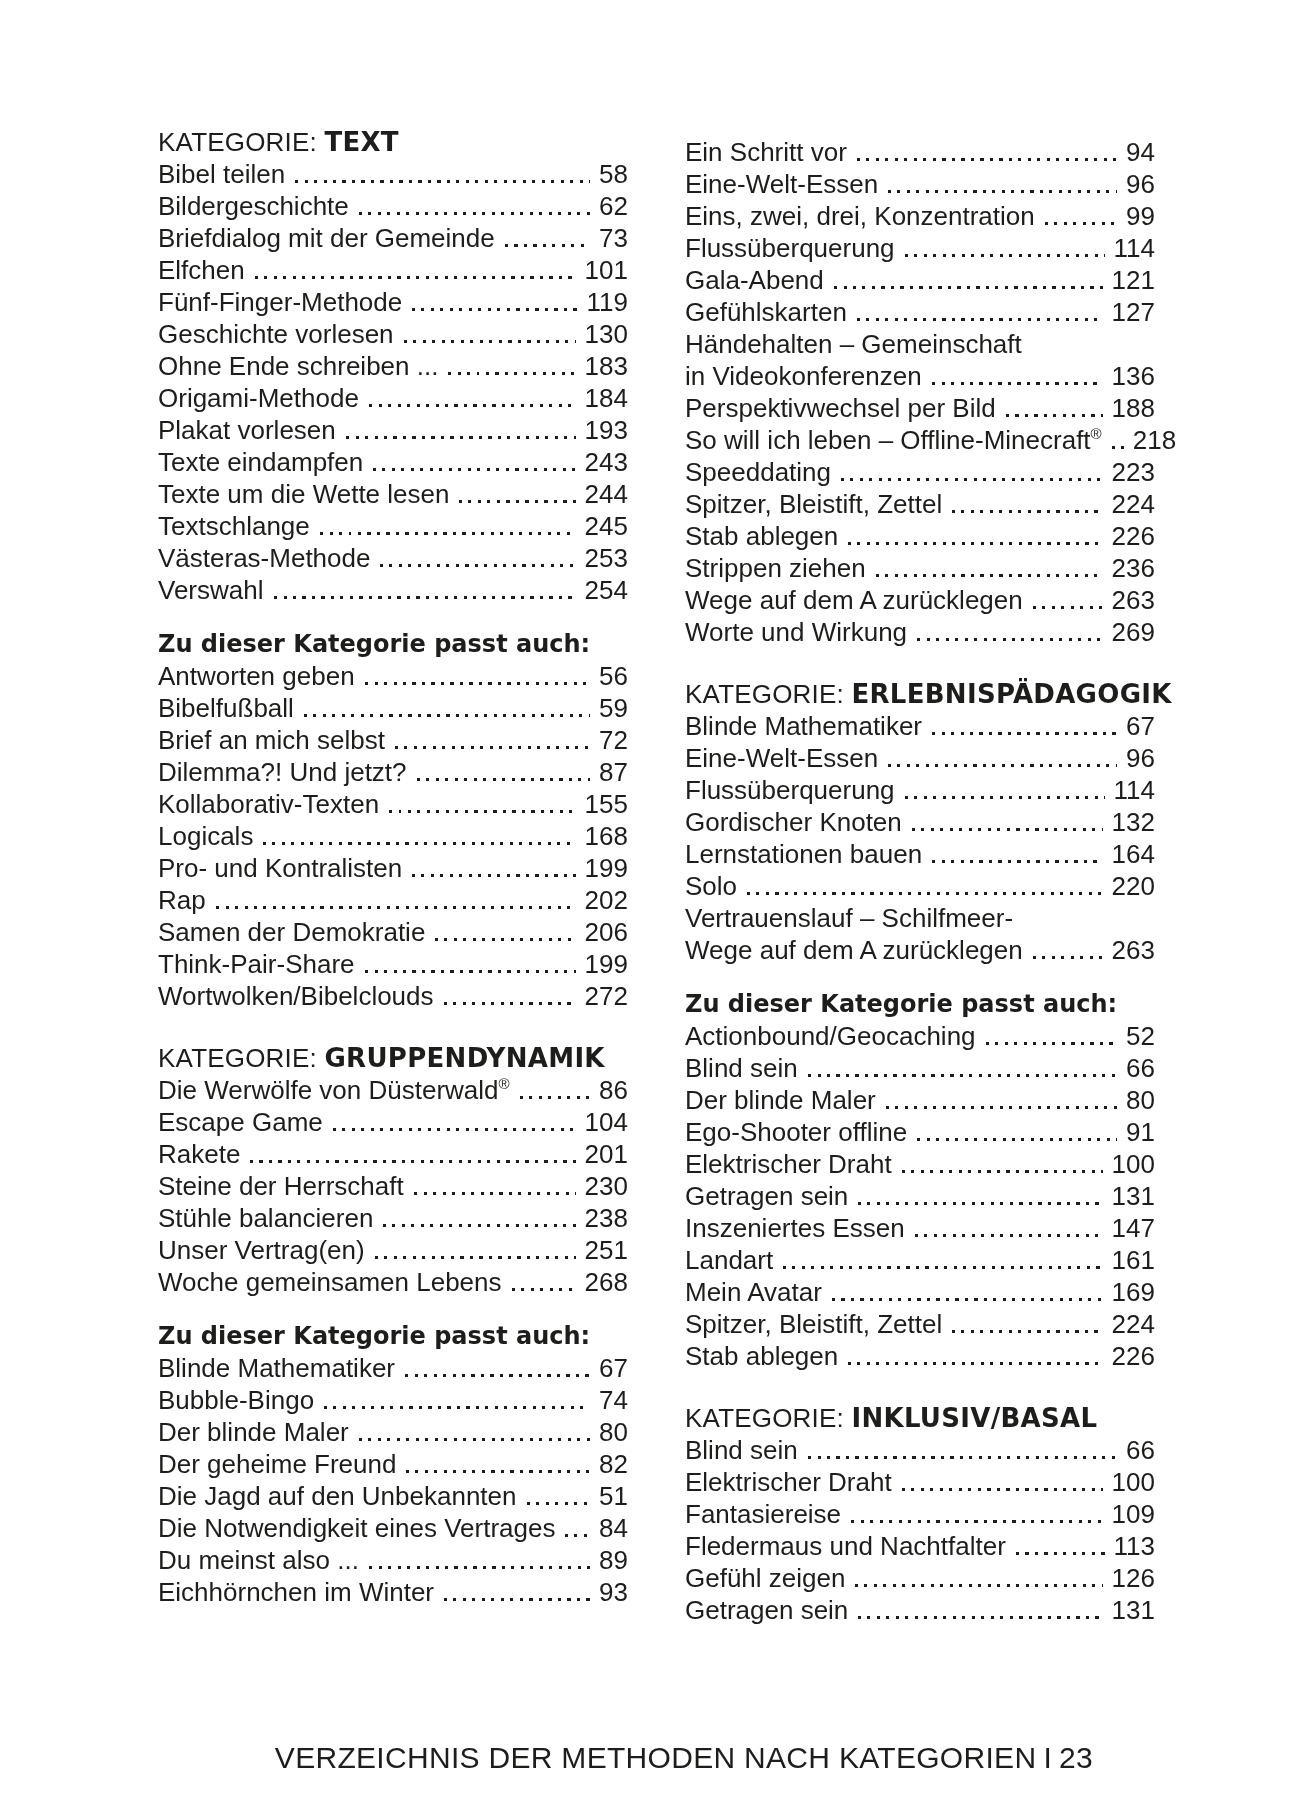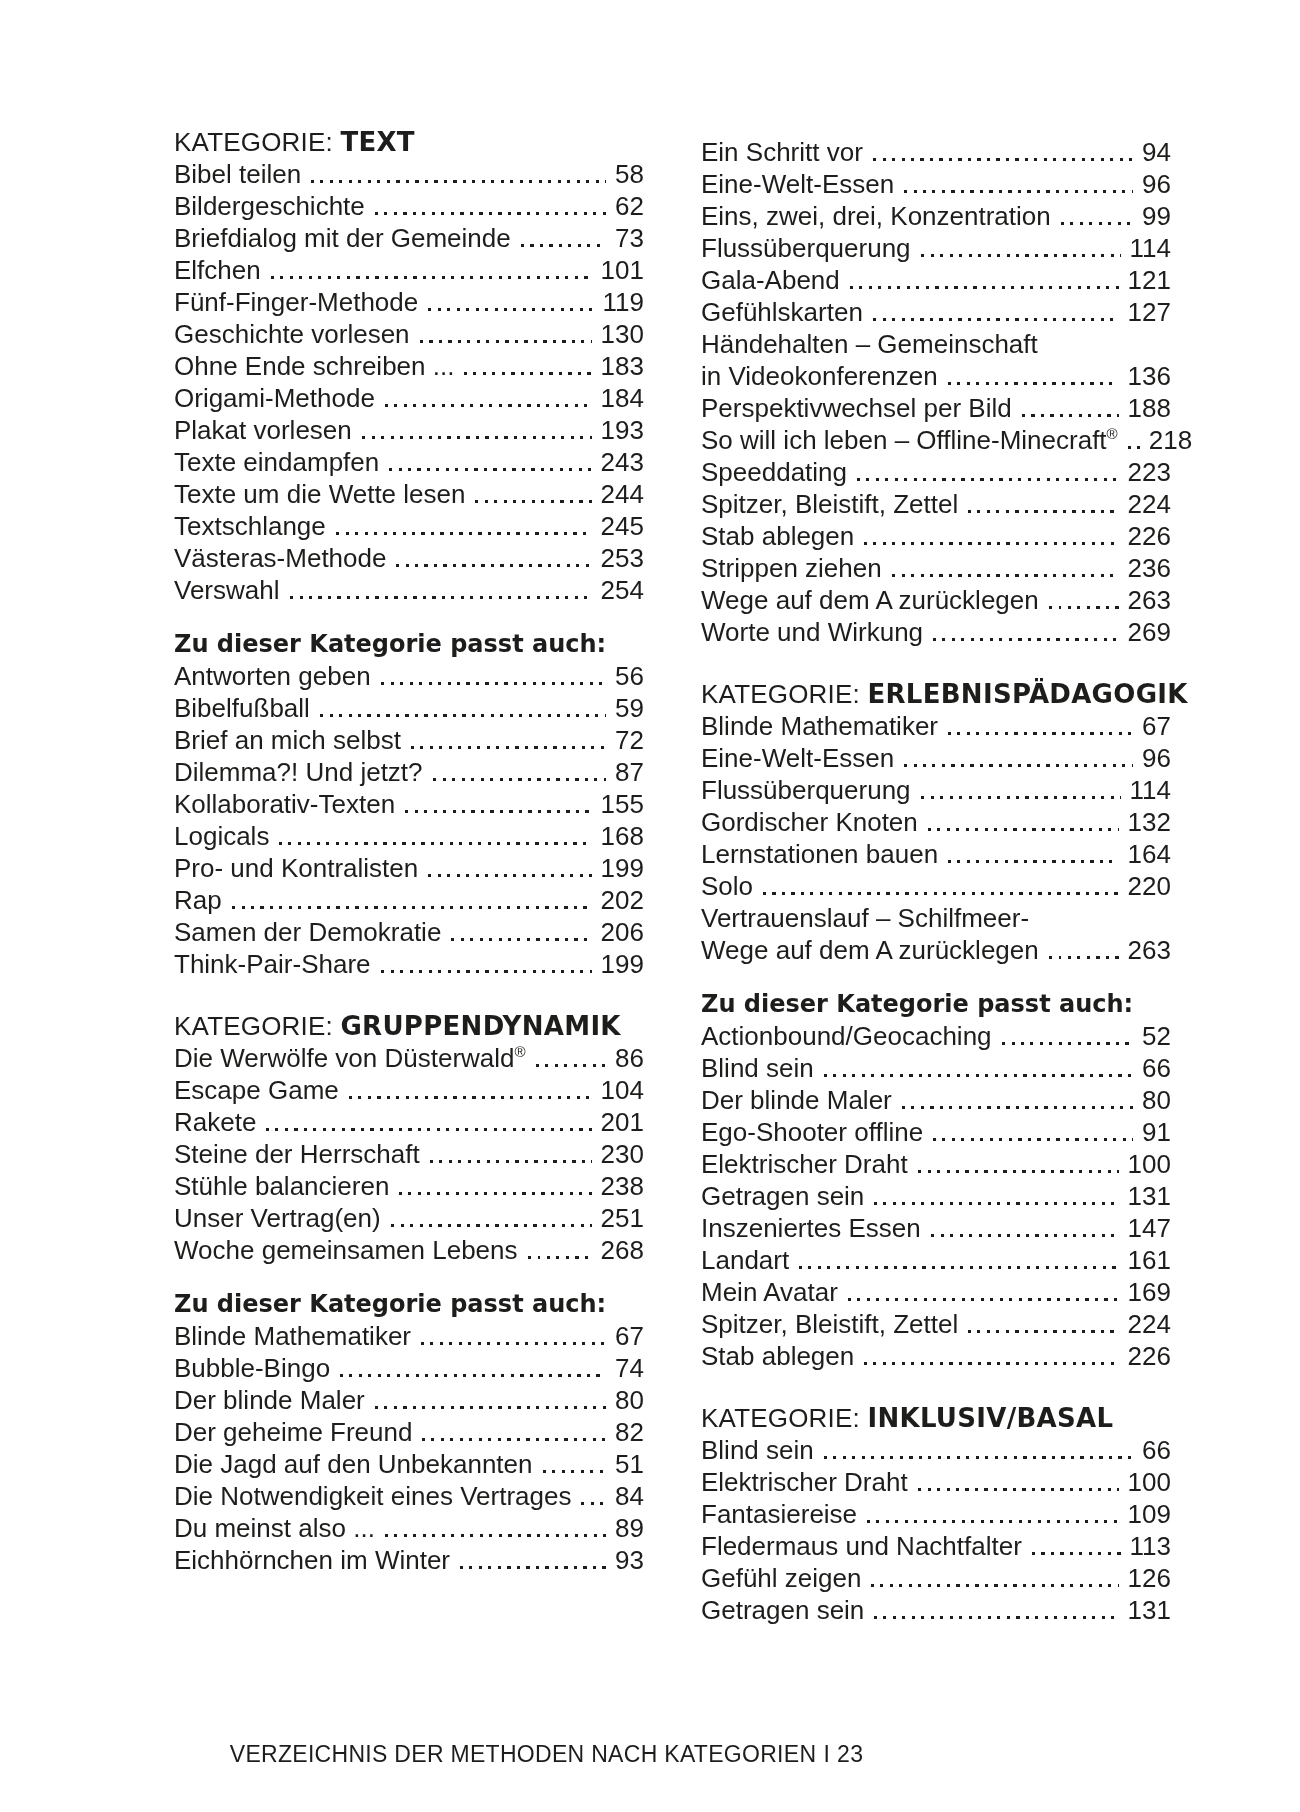--- a/index.html
+++ b/index.html
@@ -13,21 +13,20 @@
     position: relative;
     width: 1300px; height: 1812px;
     background: #ffffff;
     overflow: hidden;
   }
   .col {
     position: absolute;
     width: 470px;
     font-size: 26px;
     line-height: 32px;
-    margin-left: 16px;
   }
   .col-left  { left: 158px; top: 126px; }
   .col-right { left: 685px; top: 136px; }
 
   .cat-heading {
     height: 32px;
     margin-top: 30px;
     white-space: nowrap;
   }
   .cat-heading:first-child { margin-top: 0; }
@@ -62,22 +61,22 @@
     background: repeating-linear-gradient(to right, #1d1d1b 0 3px, transparent 3px 9.5px);
   }
   .pagenum { flex: 0 0 auto; text-align: right; }
   sup { font-size: 58%; line-height: 0; vertical-align: super; }
 
   .footer {
     position: absolute;
     top: 1741px;
     left: 0;
     right: 207px;
-    text-align: center;
-    font-size: 23px;
+    text-align: right;
+    font-size: 30px;
     letter-spacing: 0.3px;
     white-space: nowrap;
     color: #1d1d1b;
   }
   .footer .sep { margin: 0 7px; }
 </style>
 </head>
 <body>
 
 <div class="page">
@@ -197,20 +196,25 @@
       <div class="row">
         <span class="label">Samen der Demokratie</span>
         <span class="leader"></span>
         <span class="pagenum">206</span>
       </div>
       <div class="row">
         <span class="label">Think-Pair-Share</span>
         <span class="leader"></span>
         <span class="pagenum">199</span>
       </div>
+      <div class="row">
+        <span class="label">Wortwolken/Bibelclouds</span>
+        <span class="leader"></span>
+        <span class="pagenum">272</span>
+      </div>
       <div class="cat-heading"><span class="cat-prefix">KATEGORIE: </span><span class="cat-name">GRUPPENDYNAMIK</span></div>
       <div class="row">
         <span class="label">Die Werwölfe von Düsterwald<sup>®</sup></span>
         <span class="leader"></span>
         <span class="pagenum">86</span>
       </div>
       <div class="row">
         <span class="label">Escape Game</span>
         <span class="leader"></span>
         <span class="pagenum">104</span>

